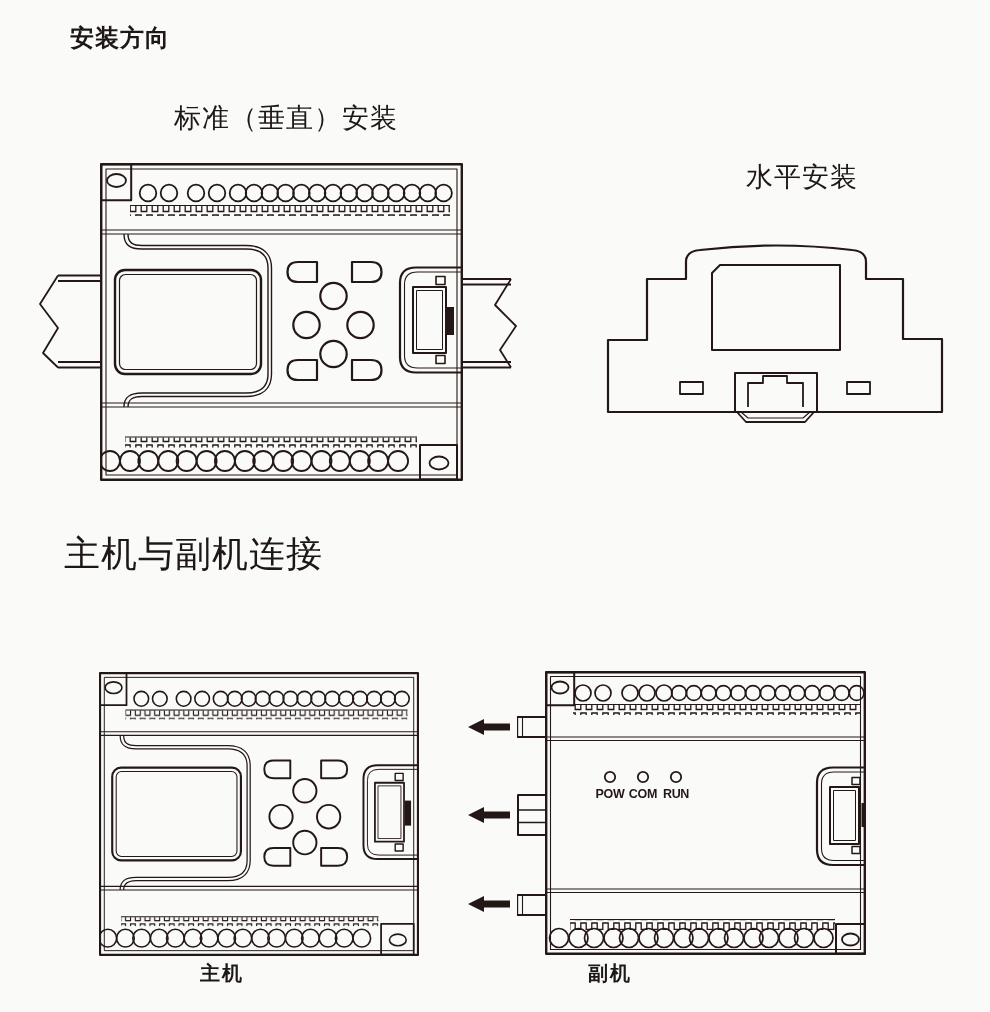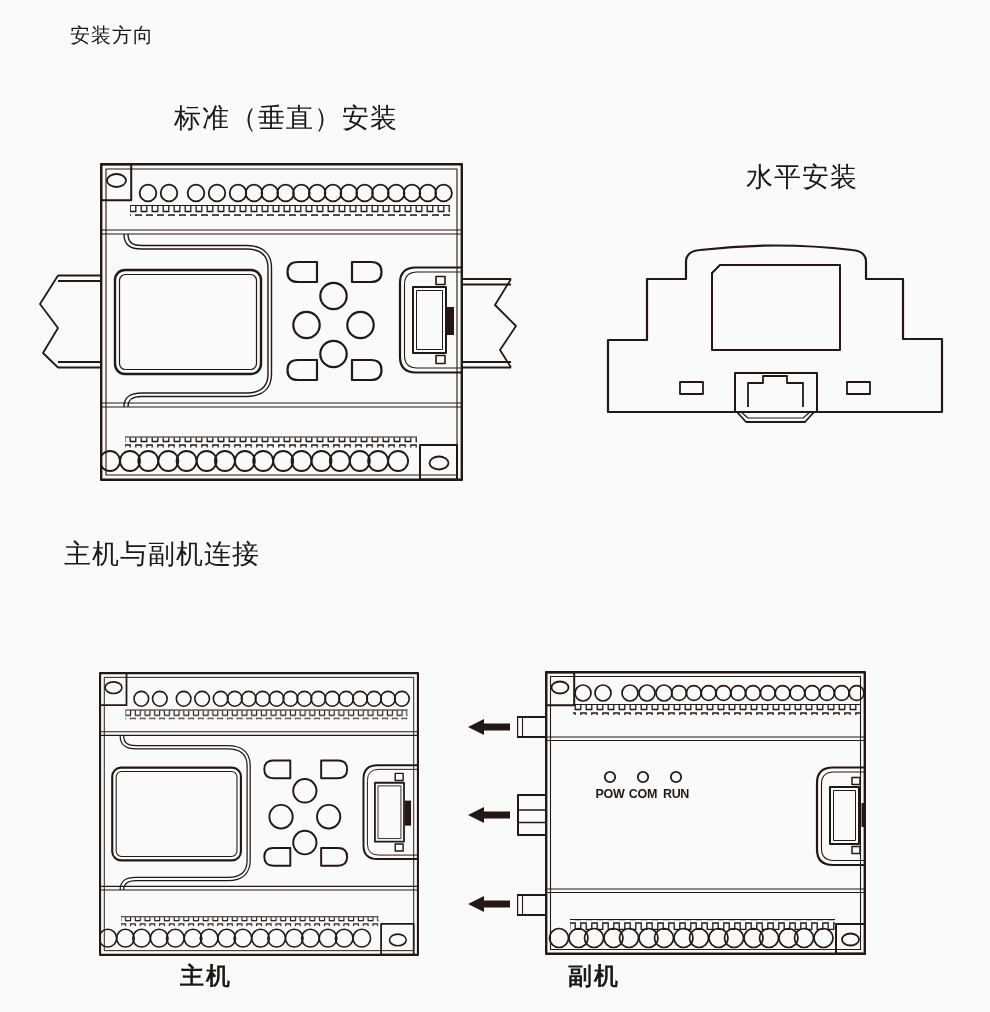--- a/index.html
+++ b/index.html
@@ -1,24 +1,24 @@
 <!DOCTYPE html>
 <html><head>
 <meta charset="utf-8">
 <style>
   html,body{margin:0;padding:0;}
   .page{
     position:relative;width:990px;height:1012px;background:#fafaf9;
     font-family:"Liberation Sans",sans-serif;color:#1d1815;overflow:hidden;
   }
   .abs{position:absolute;}
-  .page-title{font-size:20px;font-weight:400;letter-spacing:1px;}
+  .page-title{font-size:24px;font-weight:700;letter-spacing:1px;}
   .fig-caption{font-size:27px;font-weight:500;text-align:center;letter-spacing:1px;}
-  .section-text{font-size:27px;font-weight:500;line-height:52px;letter-spacing:1px;}
-  .unit-label{font-family:Liberation Mono, monospace;font-size:24px;font-weight:700;letter-spacing:2px;}
+  .section-text{font-size:36px;font-weight:500;line-height:52px;letter-spacing:1px;}
+  .unit-label{font-family:Liberation Mono, monospace;font-size:20px;font-weight:700;text-align:center;letter-spacing:2px;}
   svg{display:block;}
   .led-text{font-family:"Liberation Sans",sans-serif;font-size:12.5px;font-weight:700;fill:#231815;letter-spacing:-0.3px;}
 </style>
 </head>
 <body>
 
 <div class="page">
 
   <svg width="0" height="0" style="position:absolute" aria-hidden="true">
     <defs>

